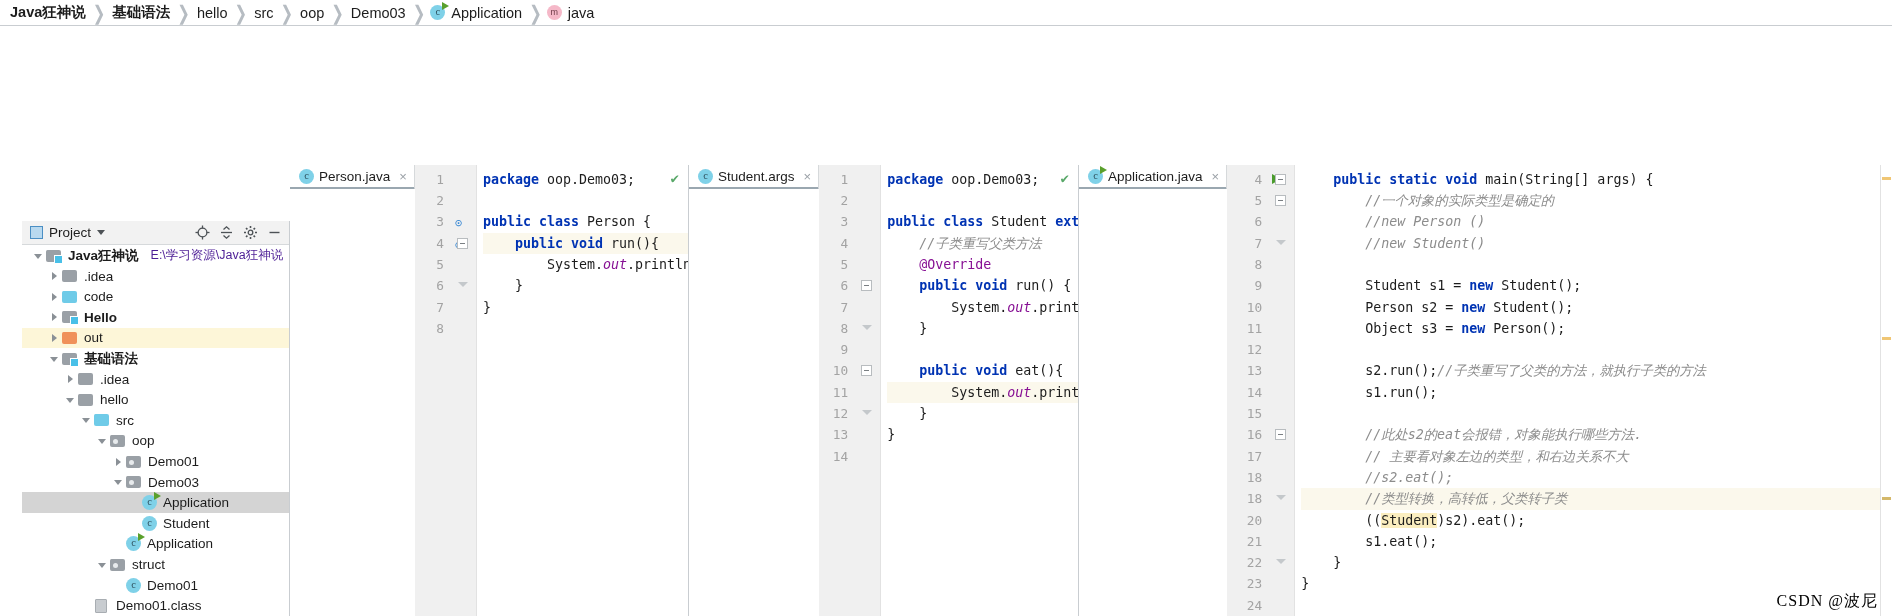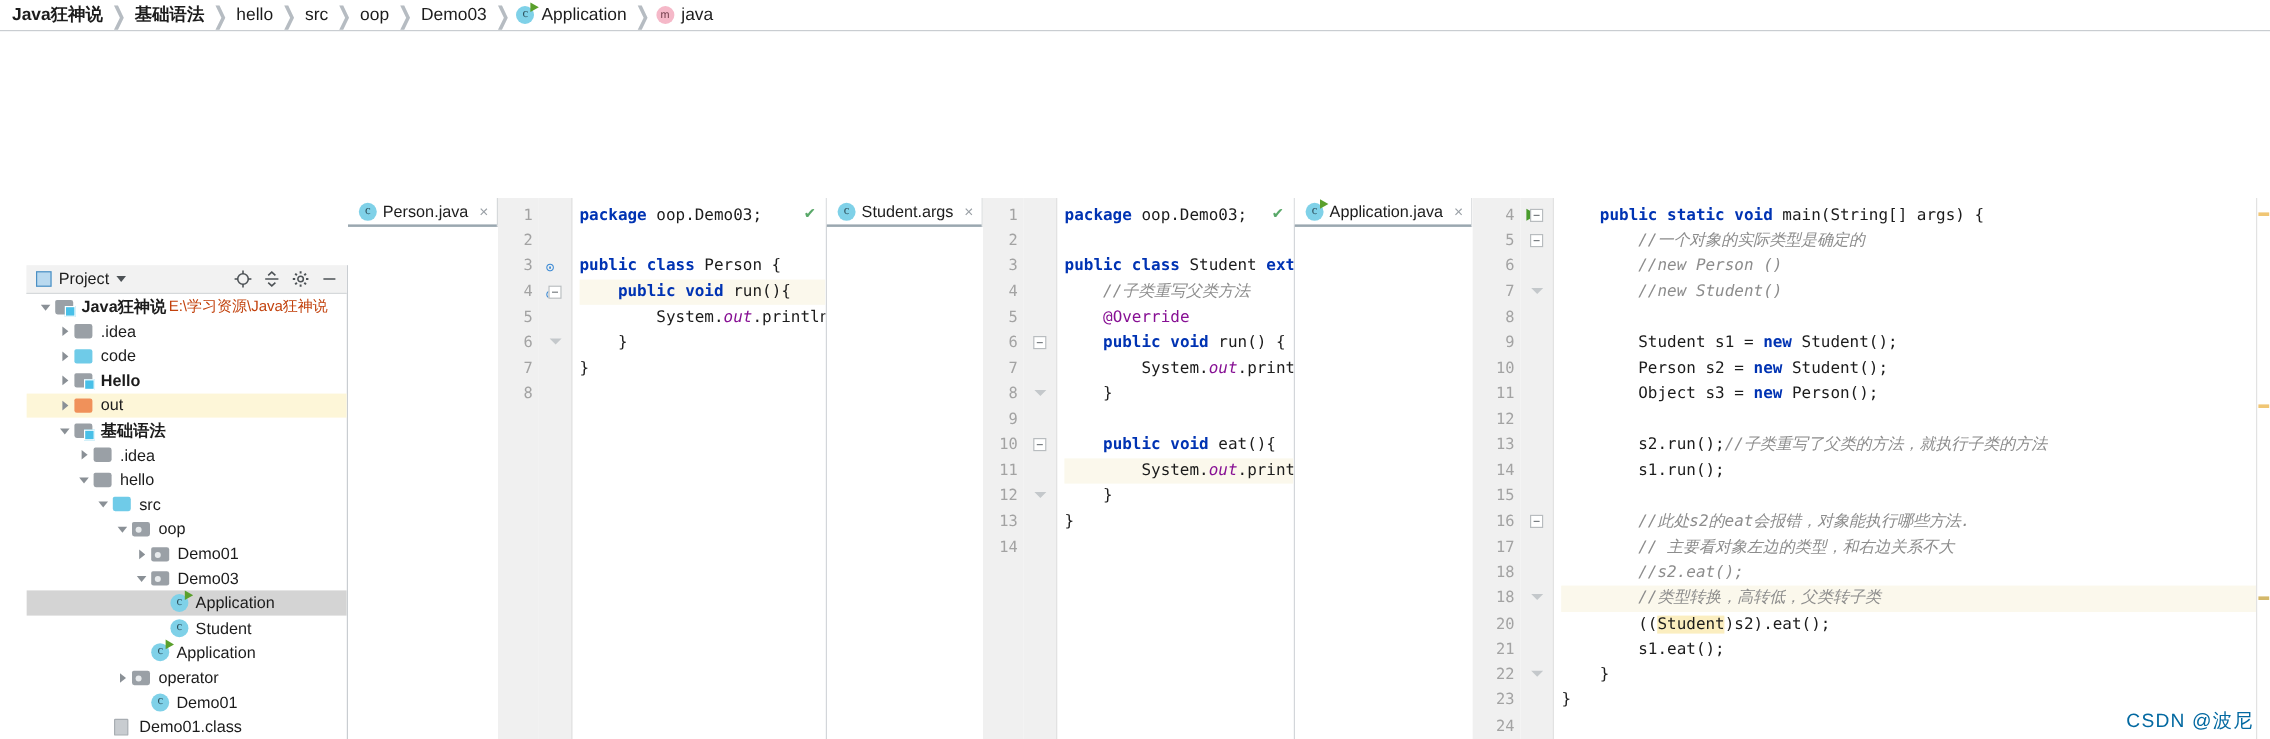--- a/index.html
+++ b/index.html
@@ -152,21 +152,21 @@
     content: ""; position: absolute; left: 8px; top: 6px;
     width: 7px; height: 7px; background: #49c0e8; border: 1px solid #fff;
   }
   .fico.pkg::before { background: #9aa0a6; }
   .fico.pkg::after {
     content: ""; position: absolute; left: 3px; top: 5px;
     width: 5px; height: 5px; background: #e8ebed; border-radius: 50%;
   }
   .lbl { padding-left: 1px; }
   .lbl.bold { font-weight: bold; }
-  .path { color: #c2410c; font-size: 12.5px; margin-left: 2px; }
+  .path { color: #4c1d95; font-size: 12.5px; margin-left: 12px; }
   .cls-wrap { margin-right: 5px; display: inline-flex; align-items: center; }
 
   
   .editors { flex: 1; display: flex; min-width: 0; }
   .pane { display: flex; flex-direction: row; min-width: 0; border-right: 1px solid #c9cdd1; }
   .pane:last-child { border-right: none; }
   .pane.p1 { width: 399px; min-width: 399px; }
   .pane.p2 { width: 390px; min-width: 390px; }
   .pane.p3 { flex: 1; }
 
@@ -257,22 +257,22 @@
     color: #59a869; font-size: 14px; font-weight: bold;
   }
 
   .rightstrip {
     position: absolute; right: 0; top: 0; bottom: 0; width: 12px;
     background: #ffffff; border-left: 1px solid #e2e2e2;
   }
   .rs-mark { position: absolute; right: 1px; width: 9px; height: 3px; }
   .watermark {
     position: absolute; right: 14px; bottom: 4px;
-    font-family: Liberation Sans, sans-serif;
-    font-size: 16px; color: #0369a1; letter-spacing: 1px;
+    font-family: Liberation Serif, serif;
+    font-size: 16px; color: #000000; letter-spacing: 1px;
     z-index: 40;
   }
 </style>
 </head>
 <body>
 
 <div class="app">
 
   <div class="breadcrumb" id="breadcrumb">
       <span class="crumb bold">
@@ -440,23 +440,23 @@
             <span class="lbl">Student</span>
           </div>
           <div class="trow" style="padding-left: 90px;">
             <span class="twist "></span>
             <span class="cls-wrap">
               <span class="ic-class runnable"></span>
             </span>
             <span class="lbl">Application</span>
           </div>
           <div class="trow" style="padding-left: 74px;">
-            <span class="twist closed"></span>
+            <span class="twist open"></span>
             <span class="fico pkg"></span>
-            <span class="lbl">operator</span>
+            <span class="lbl">struct</span>
           </div>
           <div class="trow" style="padding-left: 90px;">
             <span class="twist "></span>
             <span class="cls-wrap">
               <span class="ic-class"></span>
             </span>
             <span class="lbl">Demo01</span>
           </div>
           <div class="trow" style="padding-left: 58px;">
             <span class="twist "></span>

